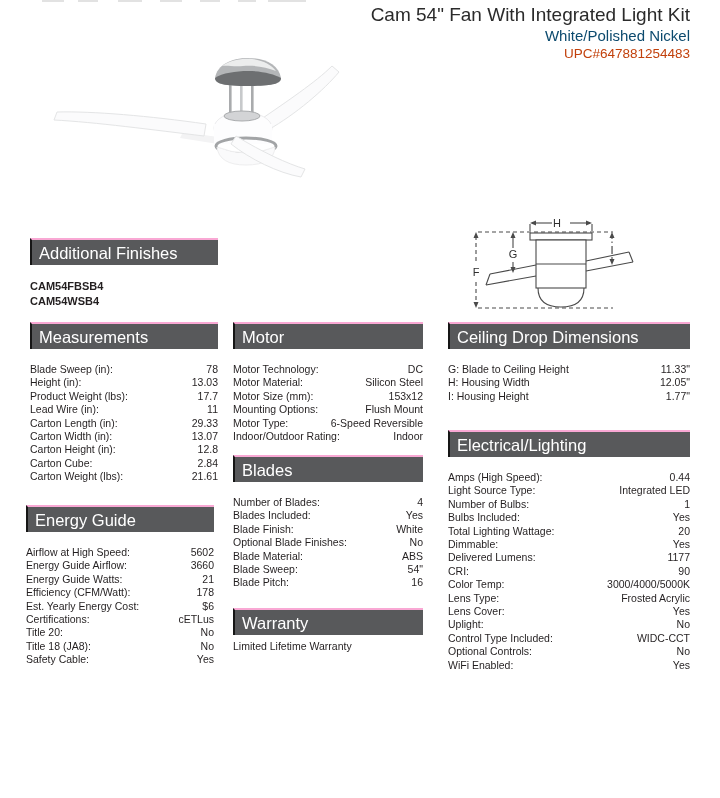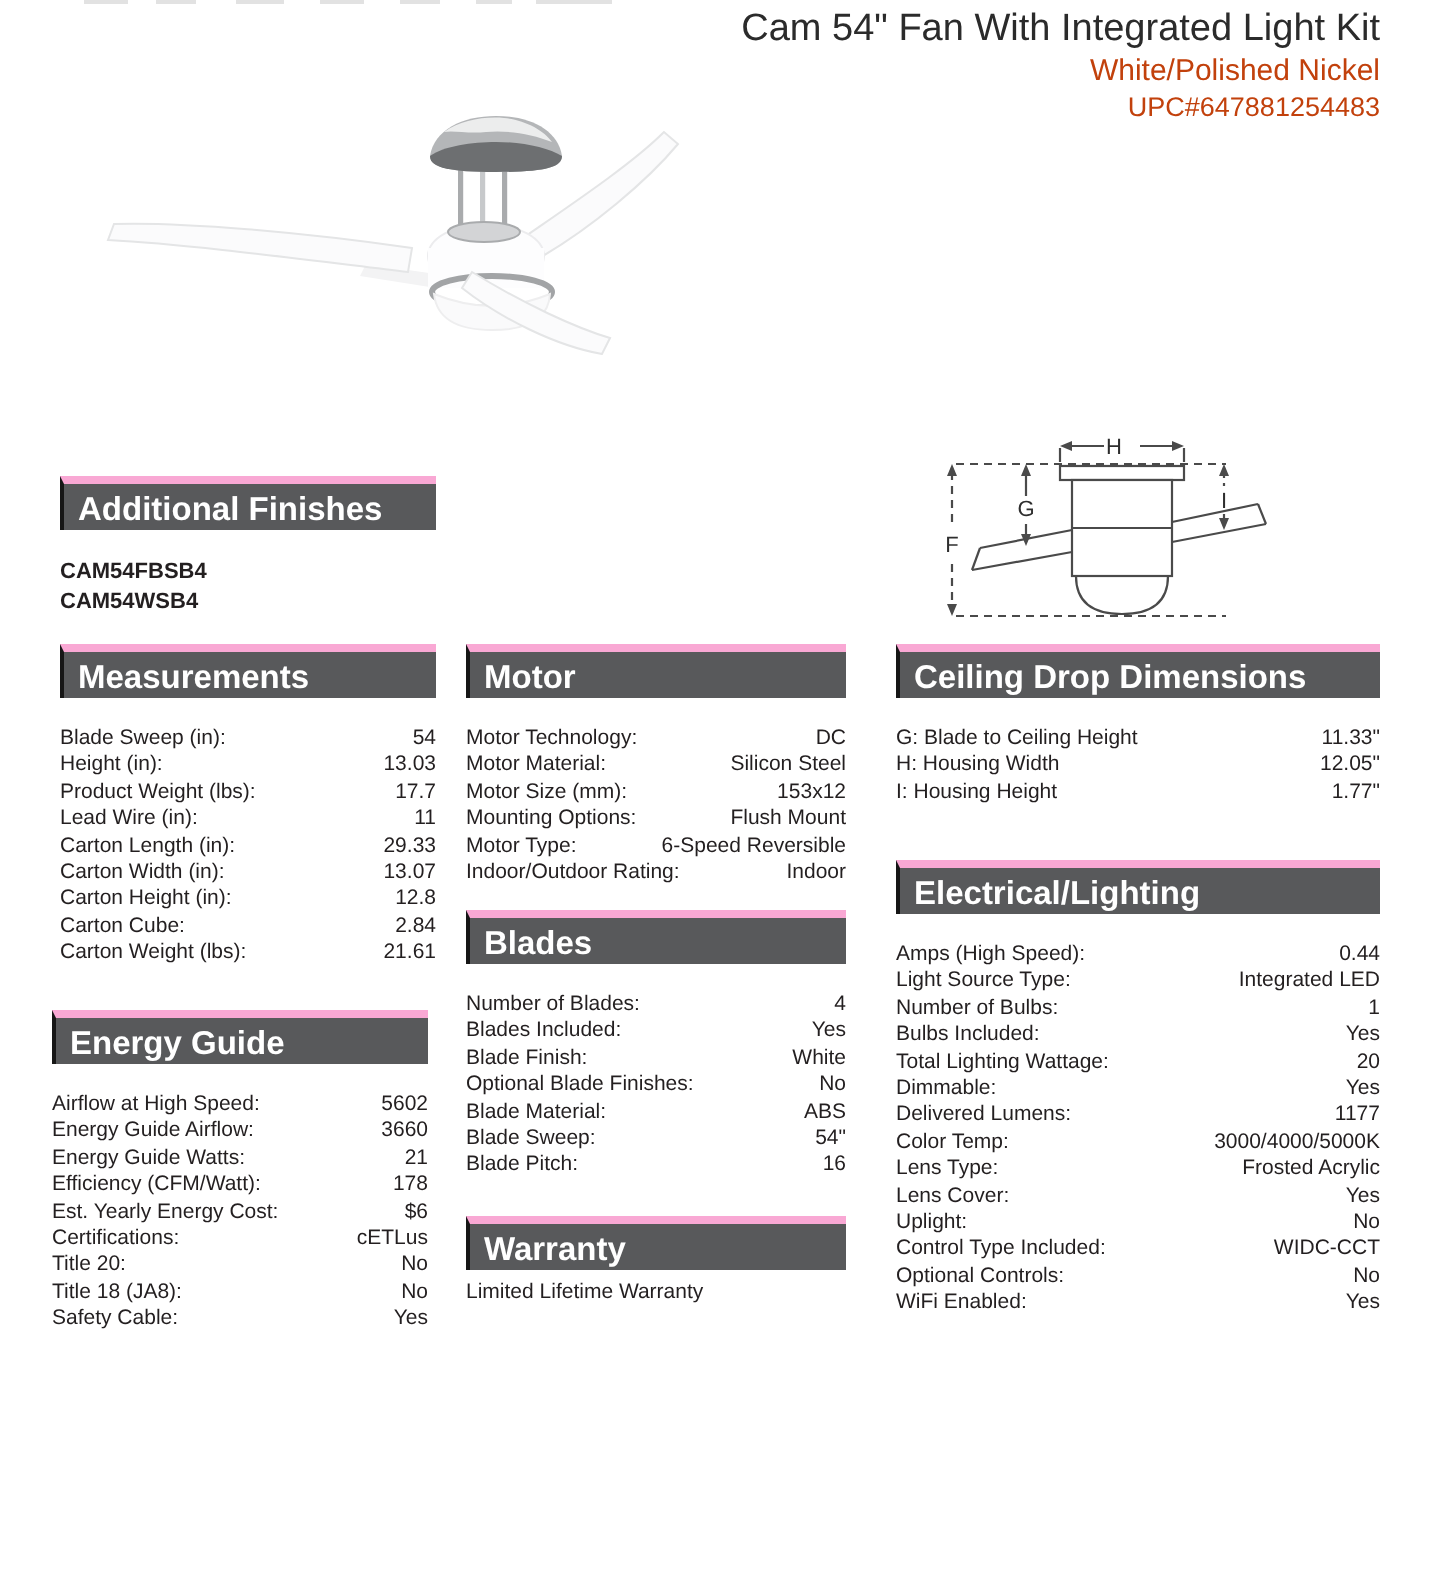--- a/index.html
+++ b/index.html
@@ -12,33 +12,33 @@
     overflow: hidden;
   }
   .abs { position: absolute; }
 
   
   .remnant { position: absolute; top: 0; height: 2px; background: #e2e2e2; }
 
   
   .title-block { top: 3px; right: 30px; text-align: right; }
   .title    { font-size: 19px;   line-height: 23px; color: #2b2b2b; }
-  .subtitle { font-size: 15px;   line-height: 19px; color: #c2410c; }
+  .subtitle { font-size: 15px;   line-height: 19px; color: #0c4a6e; }
   .upc      { font-size: 13.5px; line-height: 18px; color: #c2410c; }
 
   
   .section-header {
     background: #58595b;
     color: #ffffff;
-    font-weight: bold;
+    font-weight: normal;
     font-size: 16.5px;
     height: 27px;
     line-height: 26px;
     padding-left: 7px;
-    border-top: 4px solid #f9a8d4;
+    border-top: 2px solid #f9a8d4;
     border-left: 2px solid #161616;
     white-space: nowrap;
     overflow: hidden;
   }
   .spec-rows { margin-top: 14px; }
   .spec-row {
     display: flex;
     justify-content: space-between;
     font-size: 10.5px;
     line-height: 13.4px;
@@ -172,21 +172,21 @@
       <div class="finish-item">CAM54FBSB4</div>
       <div class="finish-item">CAM54WSB4</div>
     </div>
 </div>
 
 <div id="sec-measurements" class="abs">
   <div class="section-header">Measurements</div>
   <div class="spec-rows">
       <div class="spec-row">
         <span class="spec-label">Blade Sweep (in):</span>
-        <span class="spec-value">54</span>
+        <span class="spec-value">78</span>
       </div>
       <div class="spec-row">
         <span class="spec-label">Height (in):</span>
         <span class="spec-value">13.03</span>
       </div>
       <div class="spec-row">
         <span class="spec-label">Product Weight (lbs):</span>
         <span class="spec-value">17.7</span>
       </div>
       <div class="spec-row">
@@ -370,20 +370,24 @@
       </div>
       <div class="spec-row">
         <span class="spec-label">Dimmable:</span>
         <span class="spec-value">Yes</span>
       </div>
       <div class="spec-row">
         <span class="spec-label">Delivered Lumens:</span>
         <span class="spec-value">1177</span>
       </div>
       <div class="spec-row">
+        <span class="spec-label">CRI:</span>
+        <span class="spec-value">90</span>
+      </div>
+      <div class="spec-row">
         <span class="spec-label">Color Temp:</span>
         <span class="spec-value">3000/4000/5000K</span>
       </div>
       <div class="spec-row">
         <span class="spec-label">Lens Type:</span>
         <span class="spec-value">Frosted Acrylic</span>
       </div>
       <div class="spec-row">
         <span class="spec-label">Lens Cover:</span>
         <span class="spec-value">Yes</span>

